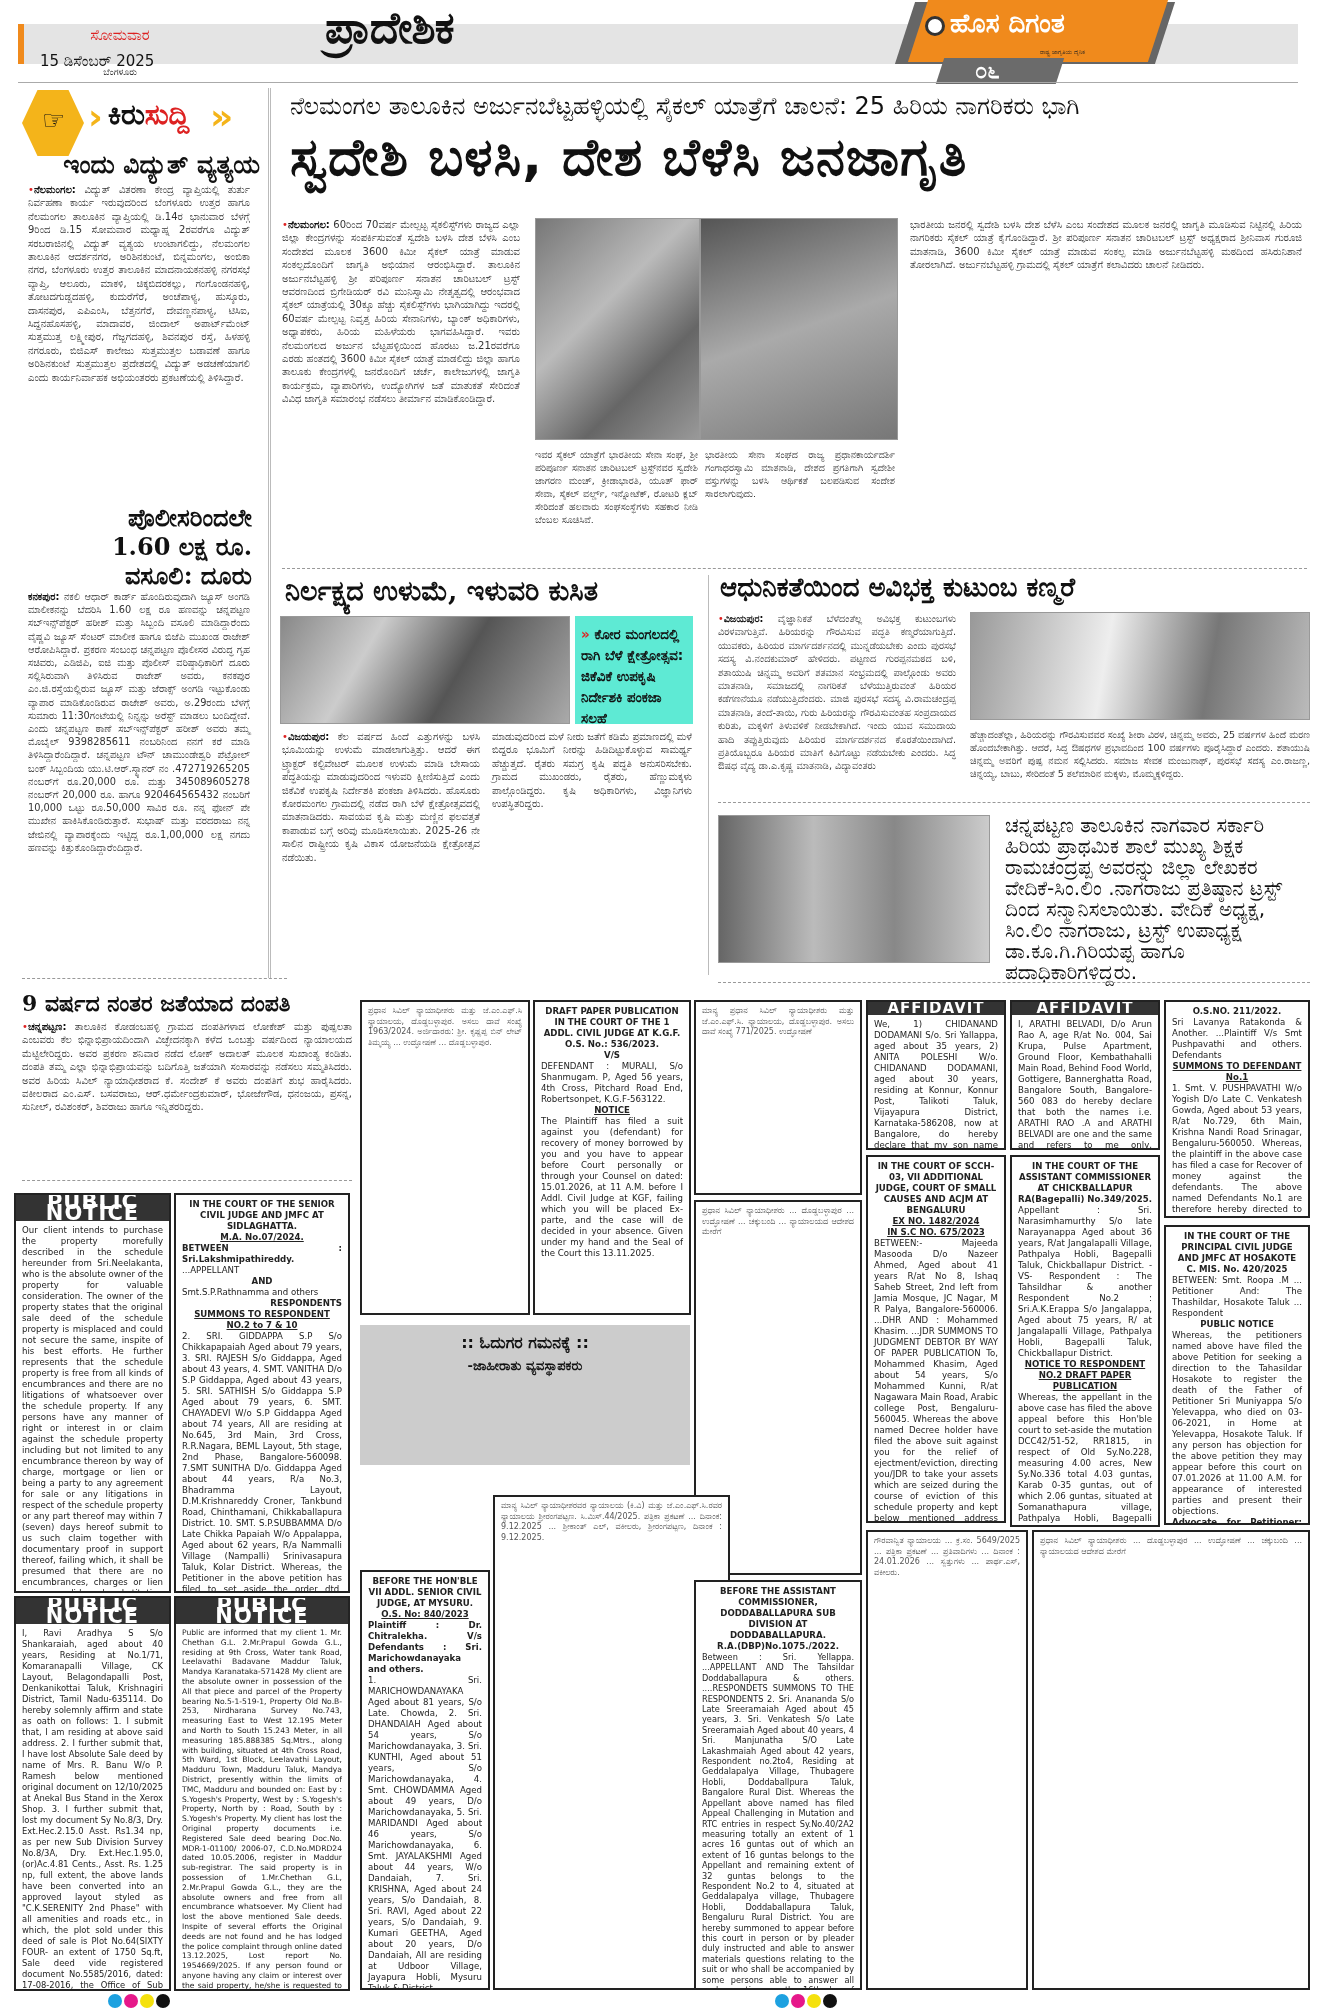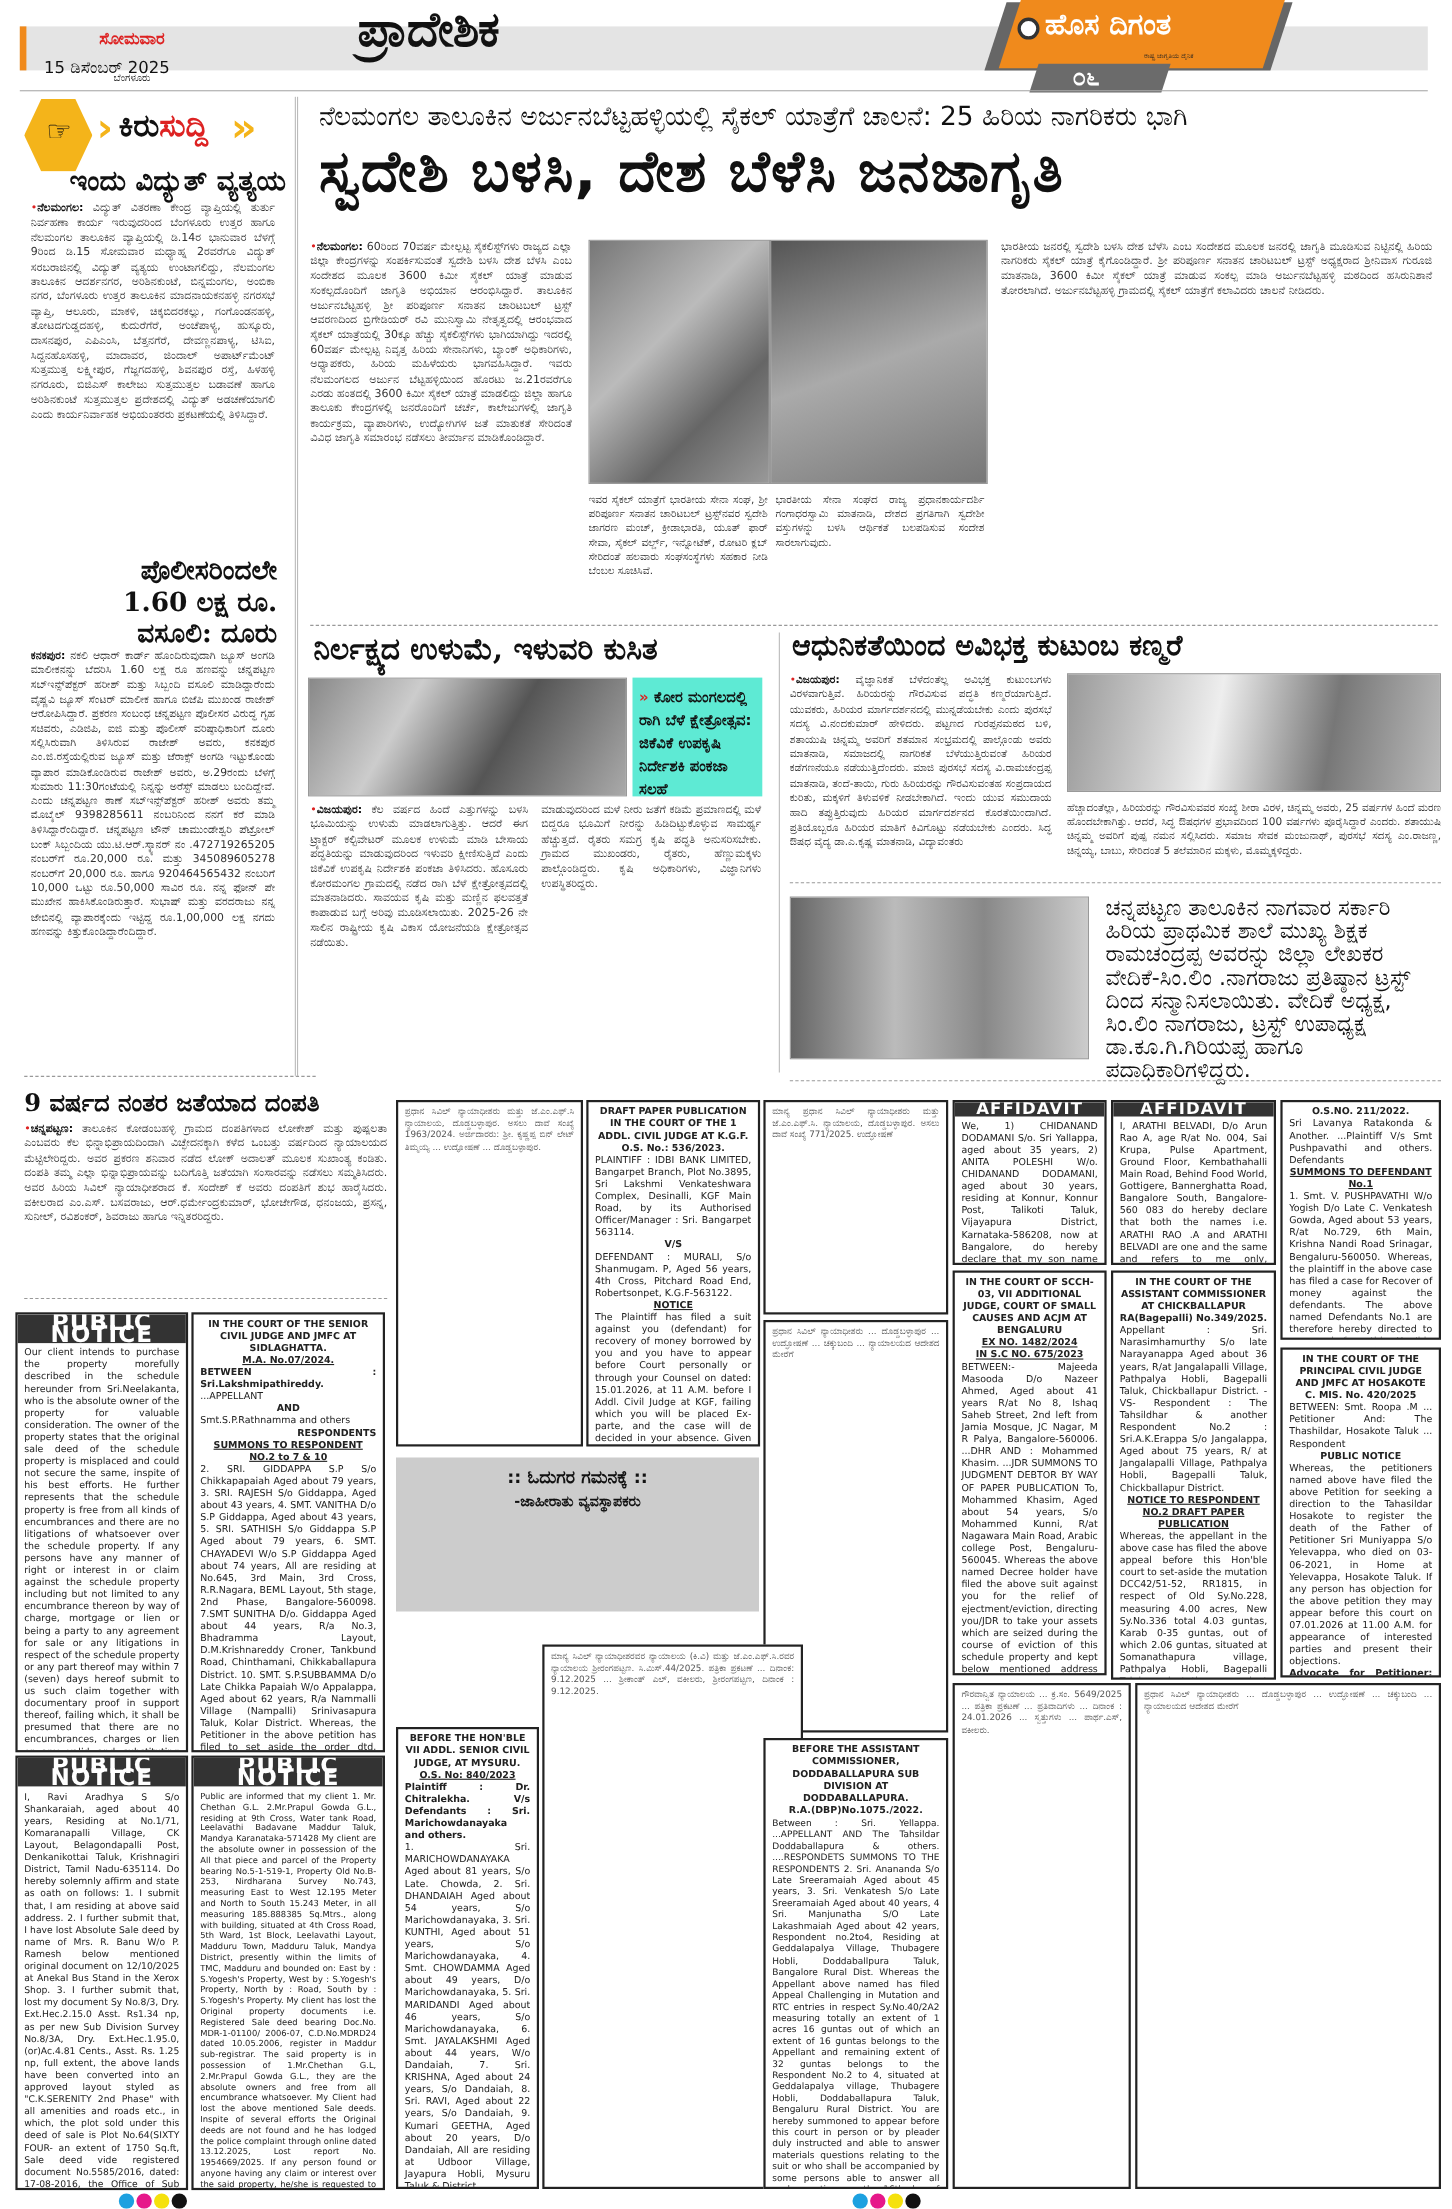--- a/index.html
+++ b/index.html
@@ -1,21 +1,21 @@
 <!DOCTYPE html>
 <html><head>
 <meta charset="utf-8">
 <style>
 *{box-sizing:border-box;margin:0;padding:0}
 body{width:1320px;height:2008px;background:#fff;font-family:"DejaVu Sans",sans-serif;color:#111;position:relative;overflow:hidden}
 .abs{position:absolute}
 
 .mast-band{left:18px;top:24px;width:1280px;height:40px;background:#e4e4e4}
 .mast-orange{left:18px;top:24px;width:6px;height:40px;background:#f08a1c}
-.day{left:50px;top:26px;width:140px;text-align:center;font-size:15px;font-weight:bold;color:#d22}
+.day{left:50px;top:26px;width:140px;text-align:center;font-size:15px;font-weight:normal;color:#d22}
 .date{left:40px;top:52px;width:150px;font-size:15px}
 .city{left:50px;top:67px;width:140px;text-align:center;font-size:9px}
 .section-title{left:325px;top:2px;font-size:44px;font-weight:900;letter-spacing:-1px;font-family:"DejaVu Serif",serif}
 .mast-rule{left:18px;top:82px;width:1280px;height:1px;background:#aaa}
 .logo-grey1{left:905px;top:2px;width:260px;height:62px;background:#666;transform:skewX(-18deg)}
 .logo-orange{left:918px;top:0;width:240px;height:62px;background:#f08a1c;transform:skewX(-18deg)}
 .logo-text{left:932px;top:8px;font-size:26px;font-weight:bold;color:#fff}
 .logo-sub{left:1040px;top:48px;font-size:6px;color:#222}
 .page-no-bg{left:940px;top:58px;width:120px;height:26px;background:#6b6b6b;transform:skewX(-18deg)}
 .page-no{left:975px;top:58px;font-size:22px;color:#fff;font-weight:bold}
@@ -136,21 +136,20 @@
   <div class="ctr u">SUMMONS TO RESPONDENT NO.2 to 7 &amp; 10</div>
   <div>2. SRI. GIDDAPPA S.P S/o Chikkapapaiah Aged about 79 years, 3. SRI. RAJESH S/o Giddappa, Aged about 43 years, 4. SMT. VANITHA D/o S.P Giddappa, Aged about 43 years, 5. SRI. SATHISH S/o Giddappa S.P Aged about 79 years, 6. SMT. CHAYADEVI W/o S.P Giddappa Aged about 74 years, All are residing at No.645, 3rd Main, 3rd Cross, R.R.Nagara, BEML Layout, 5th stage, 2nd Phase, Bangalore-560098. 7.SMT SUNITHA D/o. Giddappa Aged about 44 years, R/a No.3, Bhadramma Layout, D.M.Krishnareddy Croner, Tankbund Road, Chinthamani, Chikkaballapura District. 10. SMT. S.P.SUBBAMMA D/o Late Chikka Papaiah W/o Appalappa, Aged about 62 years, R/a Nammalli Village (Nampalli) Srinivasapura Taluk, Kolar District. Whereas, the Petitioner in the above petition has filed to set aside the order dtd. 16.04.2018 against the Respondents. The above named Respondent No.2 to 7 and 10 are therefore hereby directed to appear before this Hon'ble court in person or through an Advocate on : 19.01.2026 at 11:00 am as to why the relief prayed for should not be granted.</div>
 
 </div>
 
 <div class="abs box kn" style="left:360px;top:1000px;width:170px;height:315px">ಪ್ರಧಾನ ಸಿವಿಲ್ ನ್ಯಾಯಾಧೀಶರು ಮತ್ತು ಜೆ.ಎಂ.ಎಫ್.ಸಿ ನ್ಯಾಯಾಲಯ, ದೊಡ್ಡಬಳ್ಳಾಪುರ. ಅಸಲು ದಾವೆ ಸಂಖ್ಯೆ 1963/2024. ಅರ್ಜಿದಾರರು: ಶ್ರೀ. ಕೃಷ್ಣಪ್ಪ ಬಿನ್ ಲೇಟ್ ತಿಮ್ಮಯ್ಯ ... ಉದ್ಘೋಷಣೆ ... ದೊಡ್ಡಬಳ್ಳಾಪುರ.</div>
 
 <div class="abs box" style="left:533px;top:1000px;width:158px;height:315px">
   <div class="ctr">DRAFT PAPER PUBLICATION IN THE COURT OF THE 1 ADDL. CIVIL JUDGE AT K.G.F.</div>
   <div class="ctr">O.S. No.: 536/2023.</div>
-  <div>PLAINTIFF : IDBI BANK LIMITED, Bangarpet Branch, Plot No.3895, Sri Lakshmi Venkateshwara Complex, Desinalli, KGF Main Road, by its Authorised Officer/Manager : Sri. Bangarpet 563114.</div>
   <div class="ctr">V/S</div>
   <div>DEFENDANT : MURALI, S/o Shanmugam. P, Aged 56 years, 4th Cross, Pitchard Road End, Robertsonpet, K.G.F-563122.</div>
   <div class="ctr u">NOTICE</div>
   <div>The Plaintiff has filed a suit against you (defendant) for recovery of money borrowed by you and you have to appear before Court personally or through your Counsel on dated: 15.01.2026, at 11 A.M. before I Addl. Civil Judge at KGF, failing which you will be placed Ex-parte, and the case will de decided in your absence. Given under my hand and the Seal of the Court this 13.11.2025.</div>
 
 </div>
 
 <div class="abs box kn" style="left:694px;top:1000px;width:168px;height:195px">ಮಾನ್ಯ ಪ್ರಧಾನ ಸಿವಿಲ್ ನ್ಯಾಯಾಧೀಶರು ಮತ್ತು ಜೆ.ಎಂ.ಎಫ್.ಸಿ. ನ್ಯಾಯಾಲಯ, ದೊಡ್ಡಬಳ್ಳಾಪುರ. ಅಸಲು ದಾವೆ ಸಂಖ್ಯೆ 771/2025. ಉದ್ಘೋಷಣೆ</div>
 
 <div class="abs box" style="left:866px;top:1000px;width:140px;height:150px">

